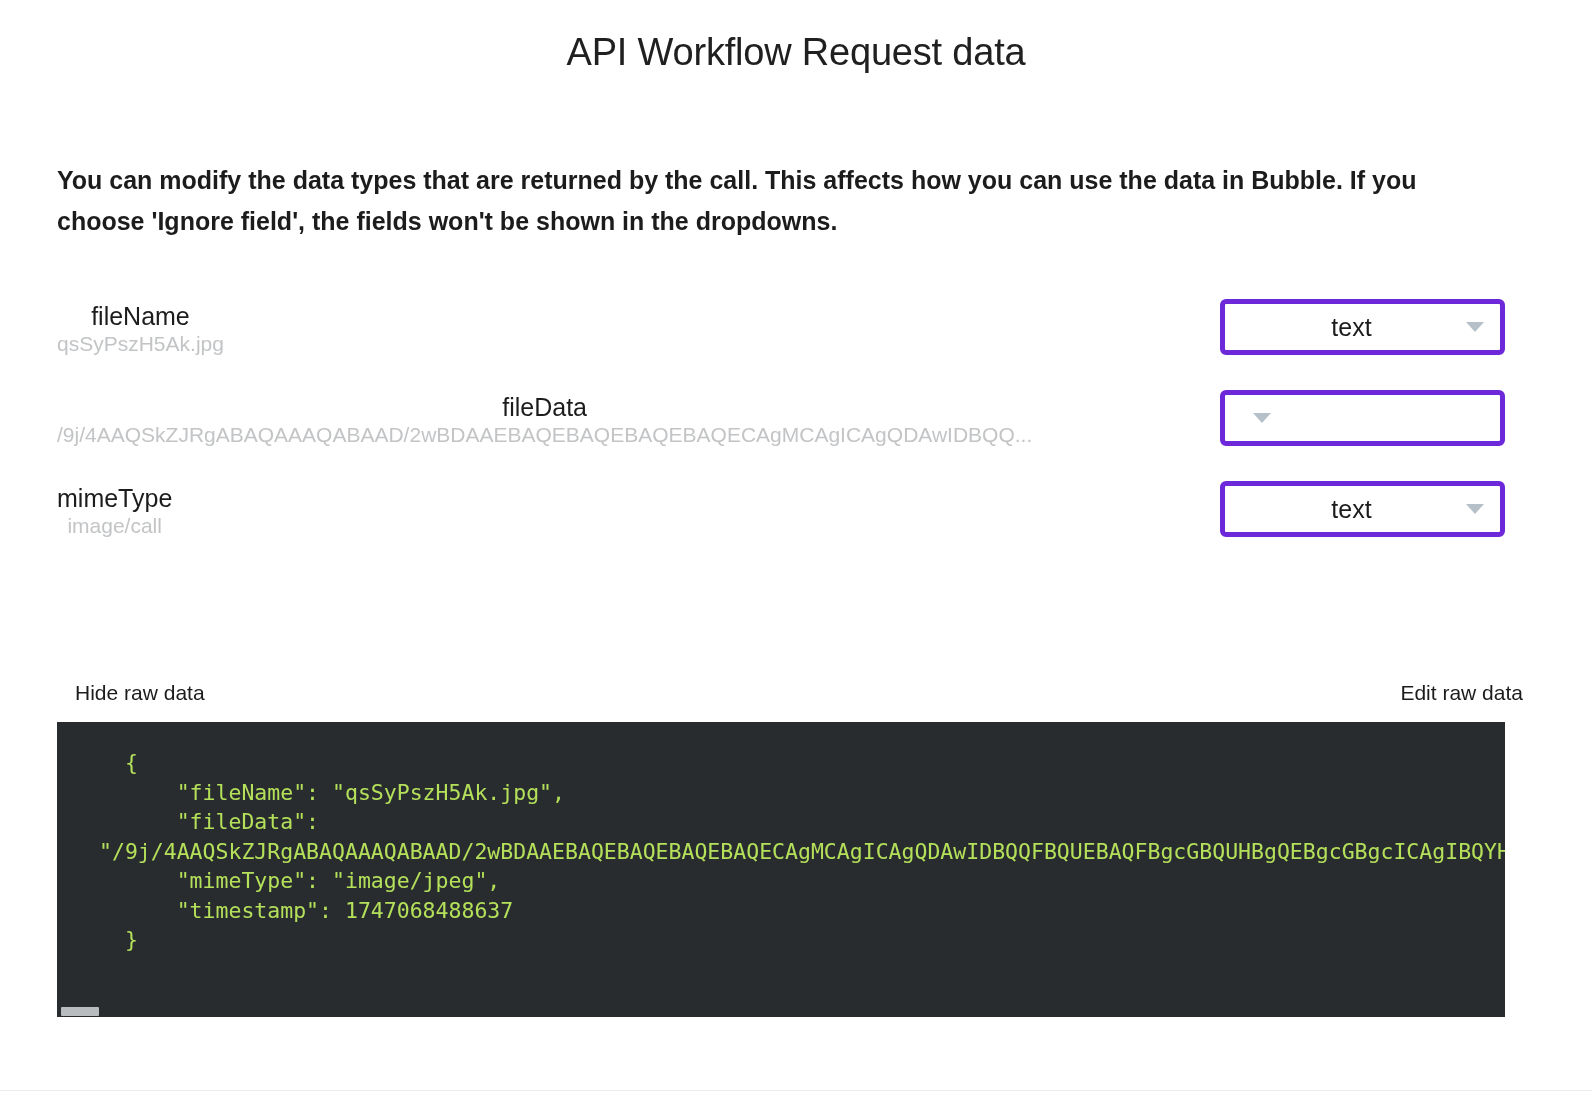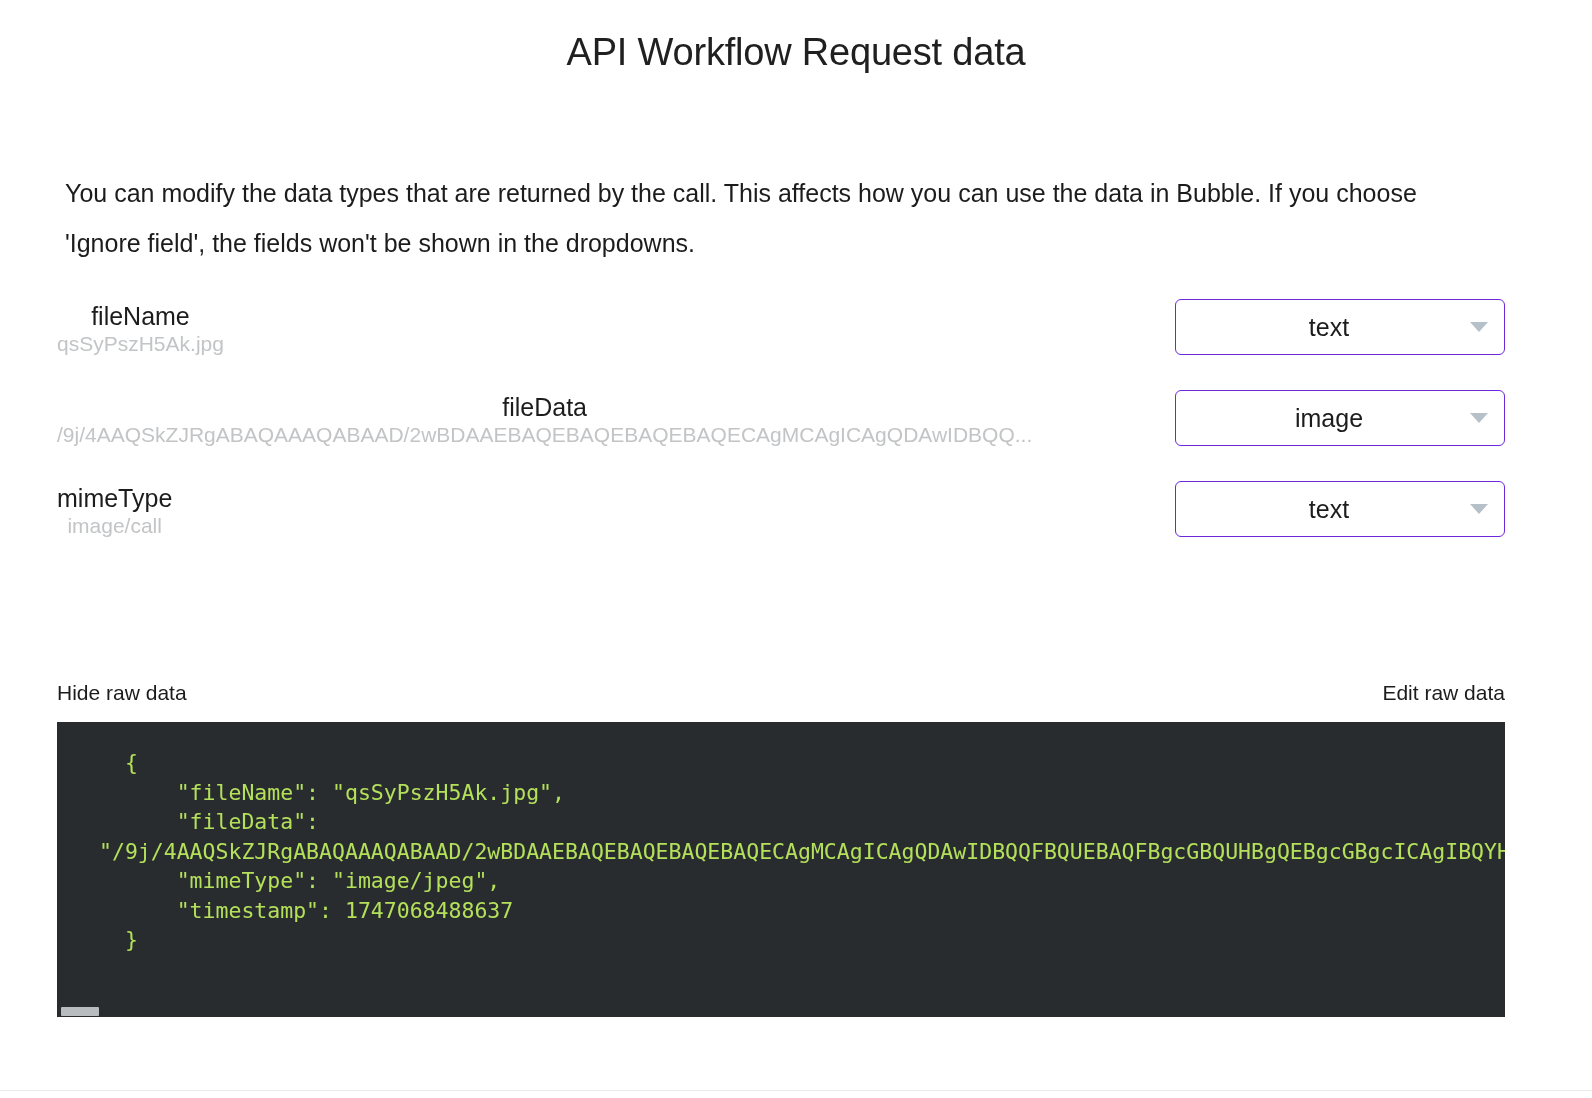--- a/index.html
+++ b/index.html
@@ -25,29 +25,29 @@
     text-align: center;
     font-size: 38px;
     font-weight: 400;
     color: #202020;
     letter-spacing: -0.2px;
     margin: 8px;
     padding-top: 22px;
     line-height: 1.2;
   }
   .description {
-    margin: 8px;
+    margin: 0;
     position: absolute;
     top: 152px;
     left: 57px;
     width: 1430px;
     font-size: 25px;
-    line-height: 50px;
-    color: #1c1c1c;
-    font-weight: 400;
+    line-height: 41px;
+    color: #1c1c1c;
+    font-weight: 700;
   }
   .fields {
     position: absolute;
     top: 293px;
     left: 57px;
     width: 1448px;
   }
   .field-row {
     position: relative;
     height: 91px;
@@ -73,23 +73,23 @@
     font-weight: 400;
     white-space: nowrap;
     overflow: hidden;
     max-width: 1090px;
     text-overflow: clip;
   }
   .dropdown {
     position: absolute;
     right: 0;
     top: -2px;
-    width: 330px;
+    width: 285px;
     height: 56px;
-    border: 1px solid #6d28d9;
+    border: 5px solid #6d28d9;
     border-radius: 6px;
     background: #ffffff;
     box-sizing: border-box;
     display: flex;
     align-items: center;
     padding: 0 16px 0 20px;
     box-shadow: 0 1px 1px rgba(0,0,0,0.015);
   }
   .dropdown-label {
     flex: 1;
@@ -102,21 +102,21 @@
     height: 0;
     border-left: 9px solid transparent;
     border-right: 9px solid transparent;
     border-top: 10px solid #b6c0c8;
     margin-left: 8px;
     flex: 0 0 auto;
   }
   .raw-bar {
     position: absolute;
     top: 672px;
-    left: 57px;
+    left: 75px;
     width: 1448px;
     display: flex;
     justify-content: space-between;
     align-items: center;
   }
   .raw-link {
     font-size: 21px;
     color: #1c1c1c;
     line-height: 26px;
     cursor: pointer;
@@ -189,21 +189,20 @@
         <span class="caret"></span>
       </div>
     </div>
 
     <div class="field-row">
       <div class="field-info">
         <div class="field-name">fileData</div>
         <div class="field-value">/9j/4AAQSkZJRgABAQAAAQABAAD/2wBDAAEBAQEBAQEBAQEBAQECAgMCAgICAgQDAwIDBQQ...</div>
       </div>
       <div class="dropdown">
-        <span class="dropdown-label">image</span>
         <span class="caret"></span>
       </div>
     </div>
 
     <div class="field-row">
       <div class="field-info">
         <div class="field-name">mimeType</div>
         <div class="field-value">image/call</div>
       </div>
       <div class="dropdown">

